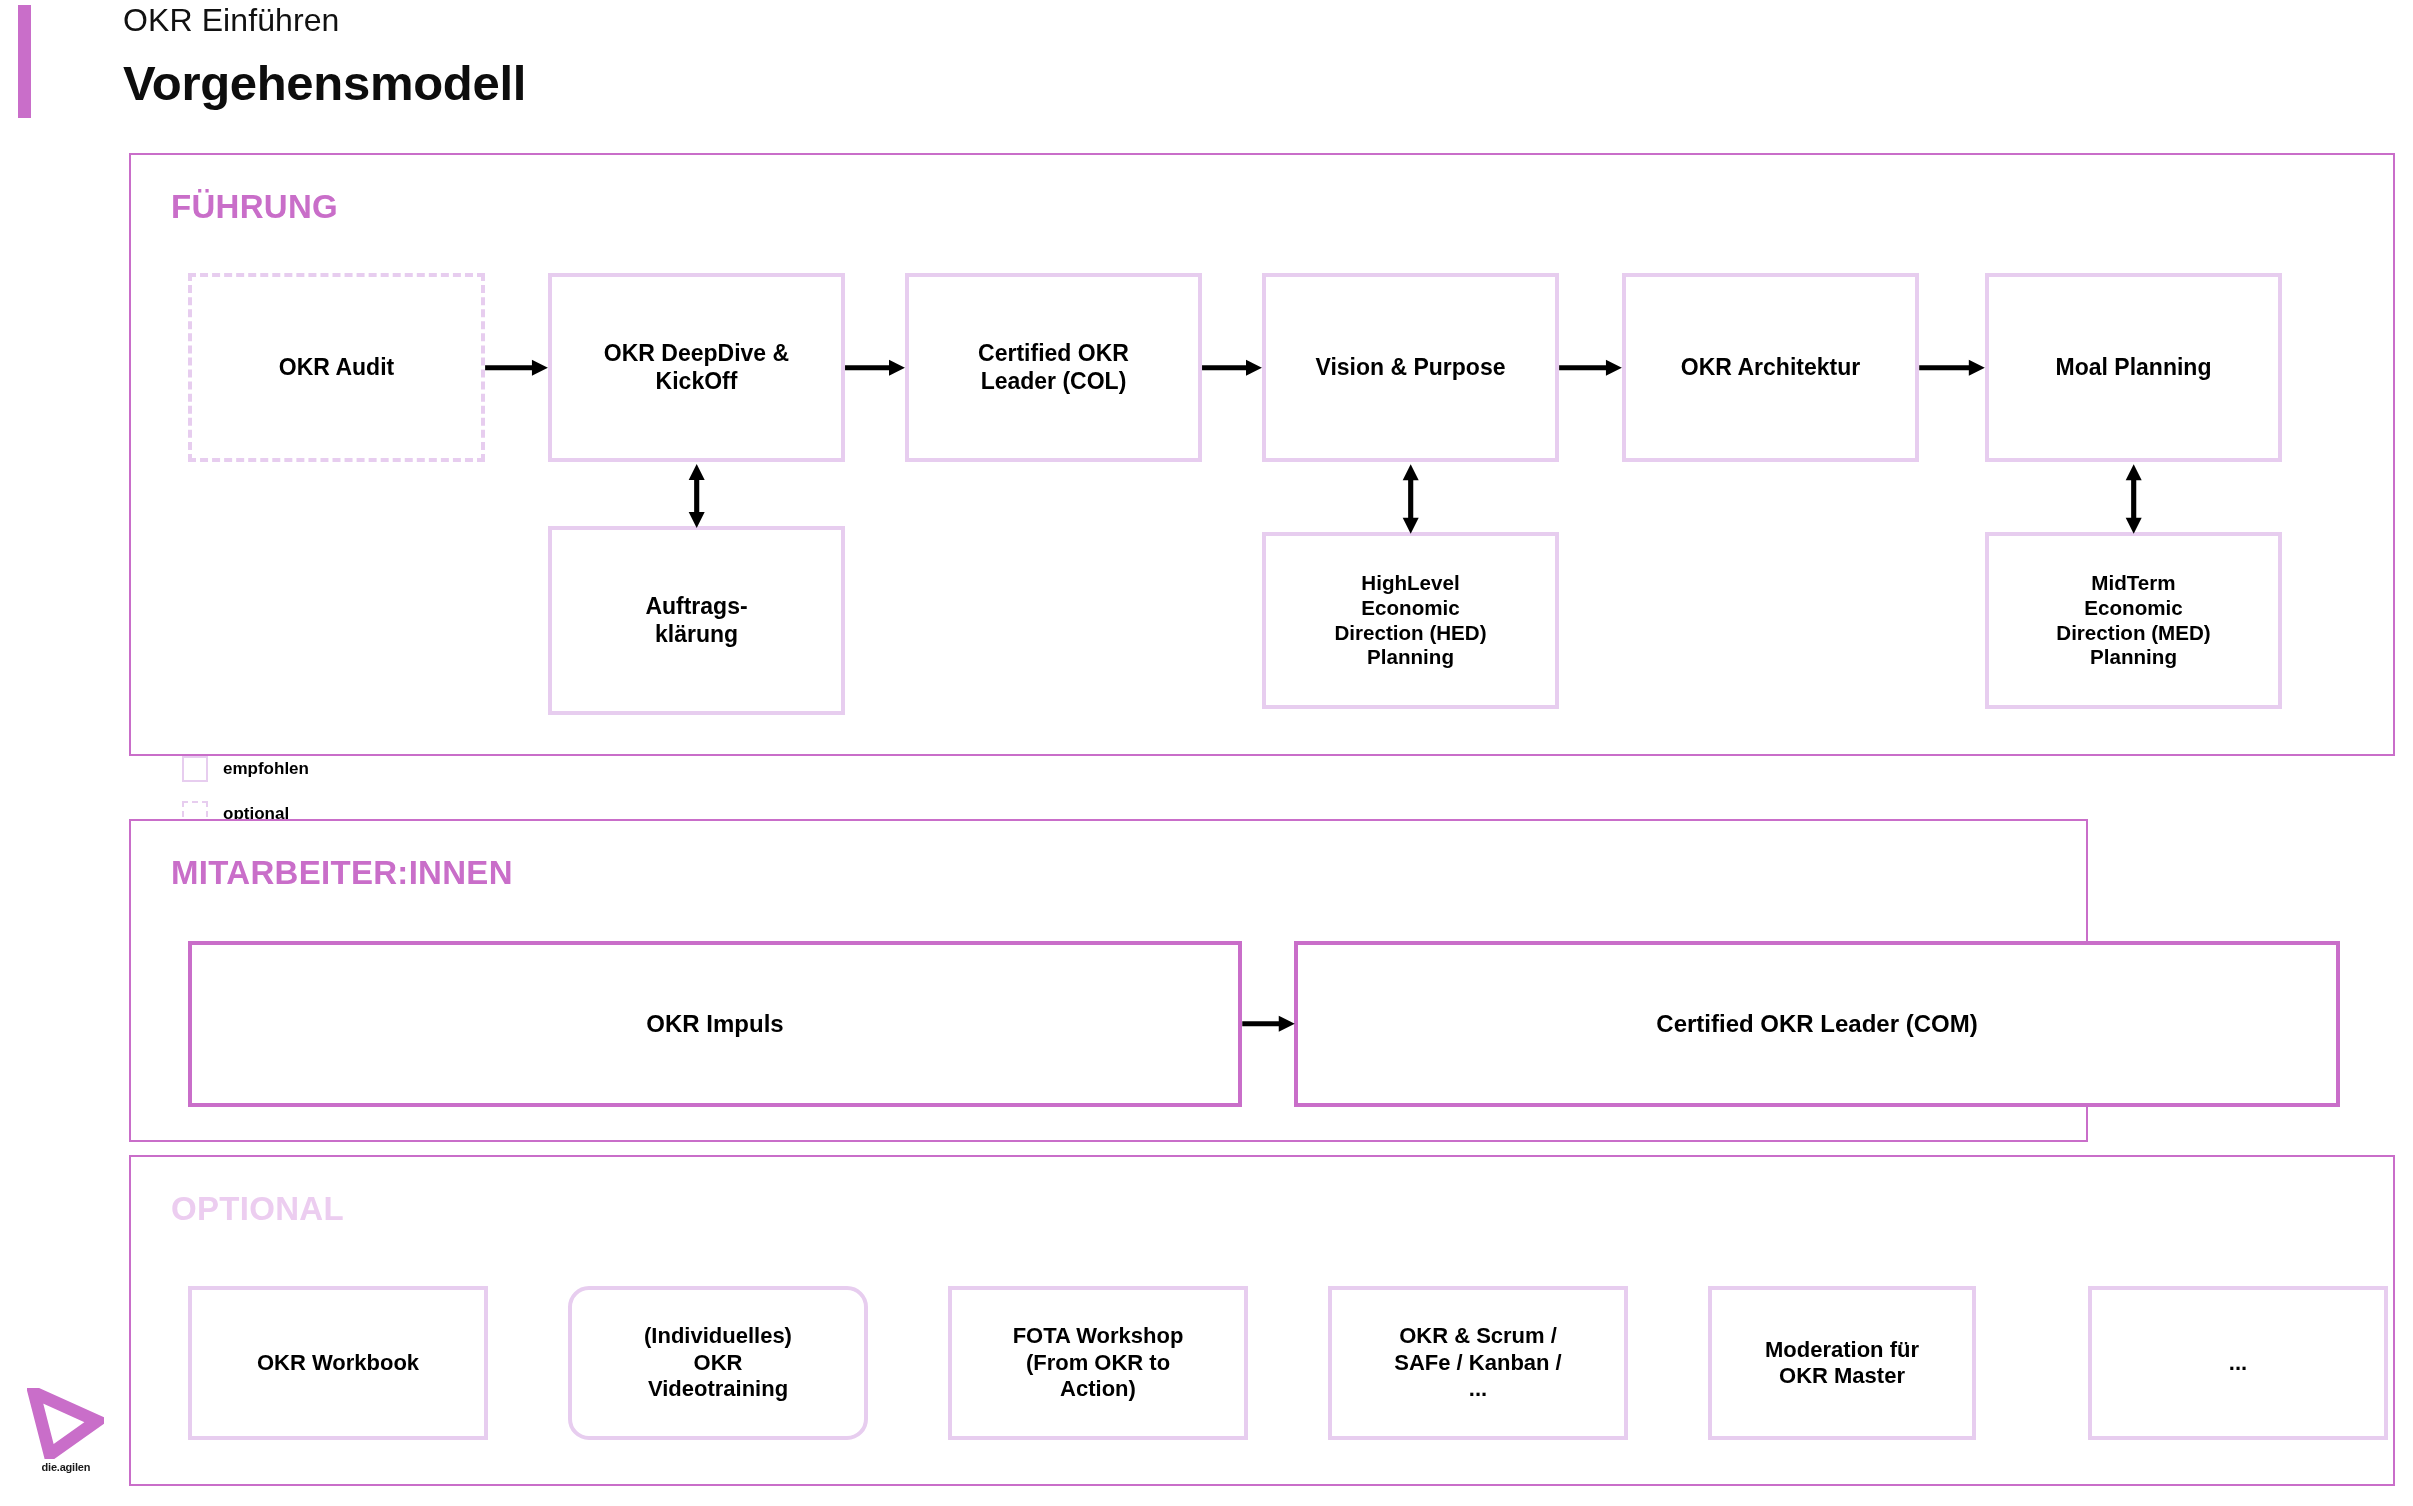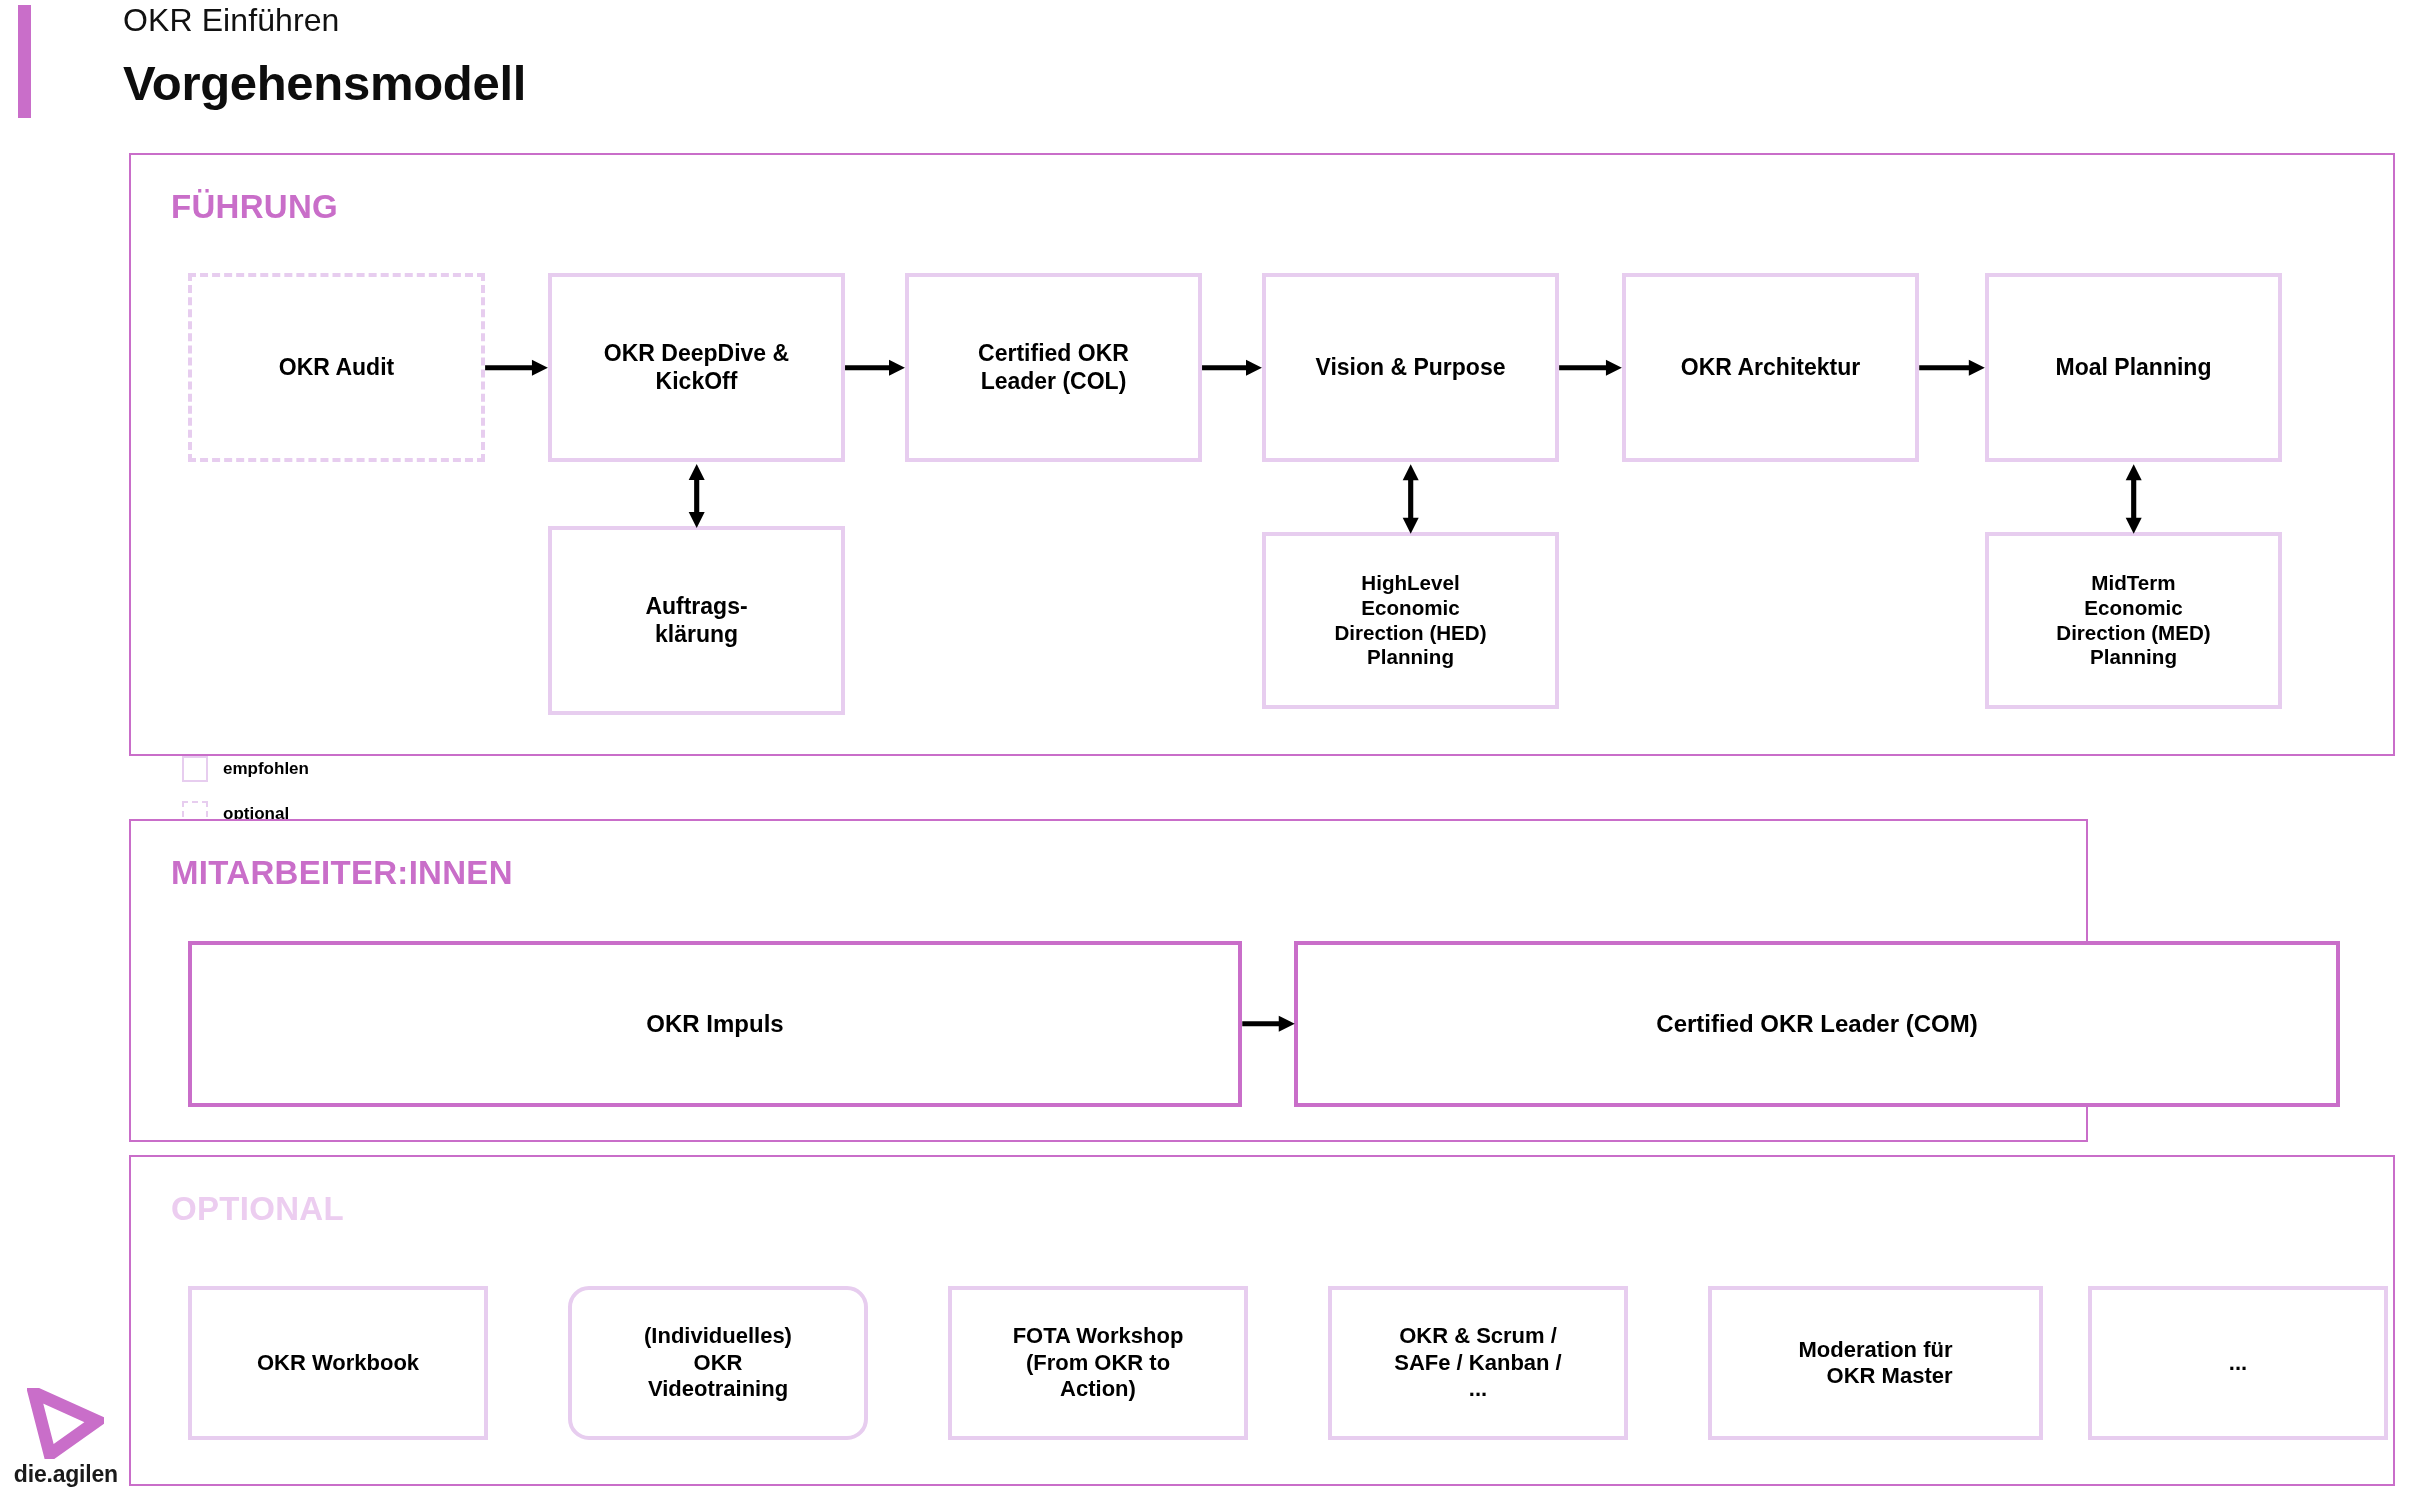--- a/index.html
+++ b/index.html
@@ -104,21 +104,21 @@
   
   #box-impuls { left: 57px;  top: 120px; width: 1054px; height: 166px; font-size: 24px; }
   #box-com    { left: 1163px; top: 120px; width: 1046px; height: 166px; font-size: 24px; }
 
   
   .orow { top: 129px; height: 154px; font-size: 22px; }
   #opt-workbook   { left: 57px;  width: 300px; }
   #opt-video      { left: 437px;  width: 300px; border-radius: 21px; }
   #opt-fota       { left: 817px; width: 300px; }
   #opt-scrum      { left: 1197px; width: 300px; }
-  #opt-moderation { left: 1577px; width: 335px; text-align: right; }
+  #opt-moderation { left: 1577px; width: 268px; }
   #opt-more       { left: 1957px; width: 300px; }
 
   
   .arrow-h, .arrow-v {
     position: absolute;
     overflow: visible;
   }
 
   
   #legend { position: absolute; left: 51px; top: 589px; width: 257px; }
@@ -153,21 +153,21 @@
     width: 109px;
     height: 109px;
   }
   #logo-mark { position: absolute; left: 16px; top: 0px; }
   #logo-text {
     position: absolute;
     left: 0px;
     top: 73px;
     width: 109px;
     text-align: center;
-    font-size: 23px;
+    font-size: 11px;
     font-weight: 700;
     color: #1a1a1a;
     letter-spacing: -0.2px;
   }
 </style>
 </head>
 <body>
 
 <div id="page">
 

